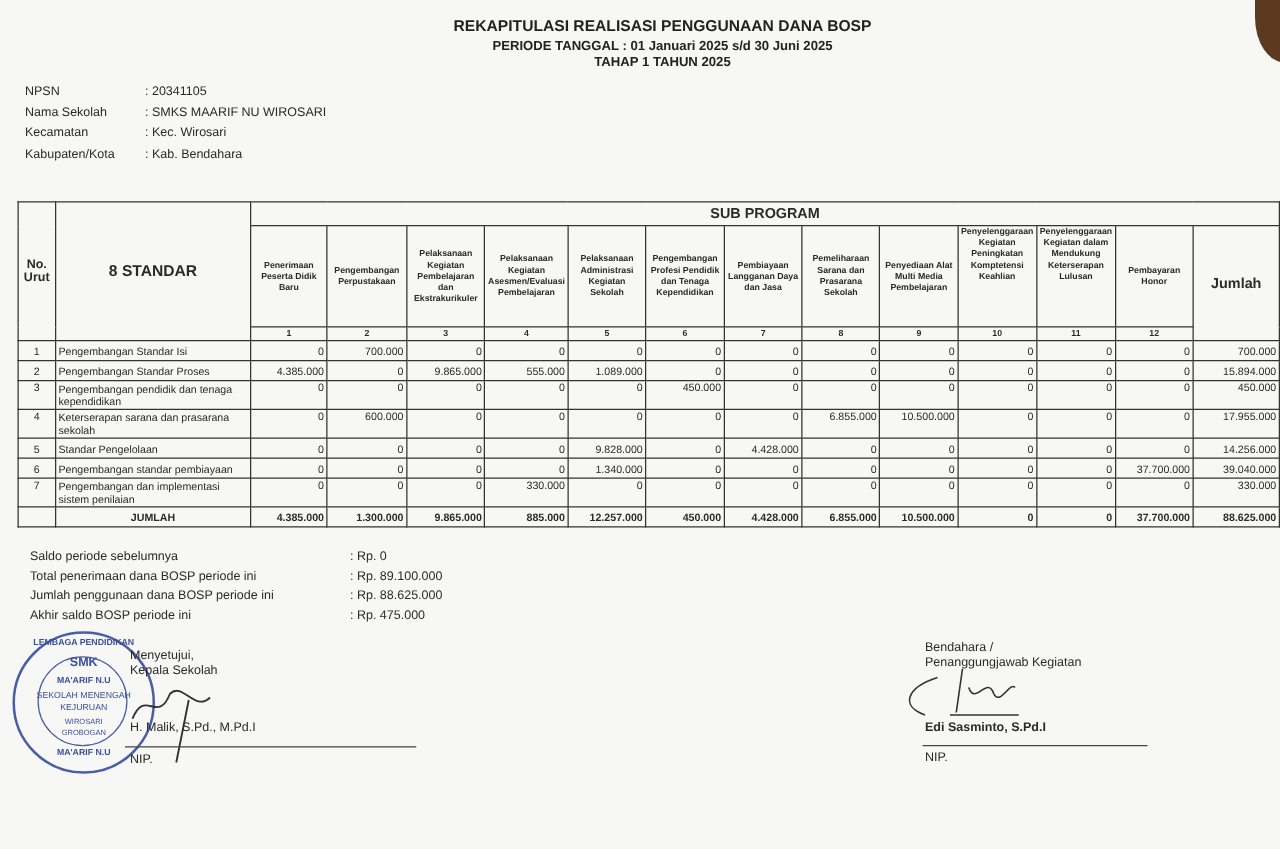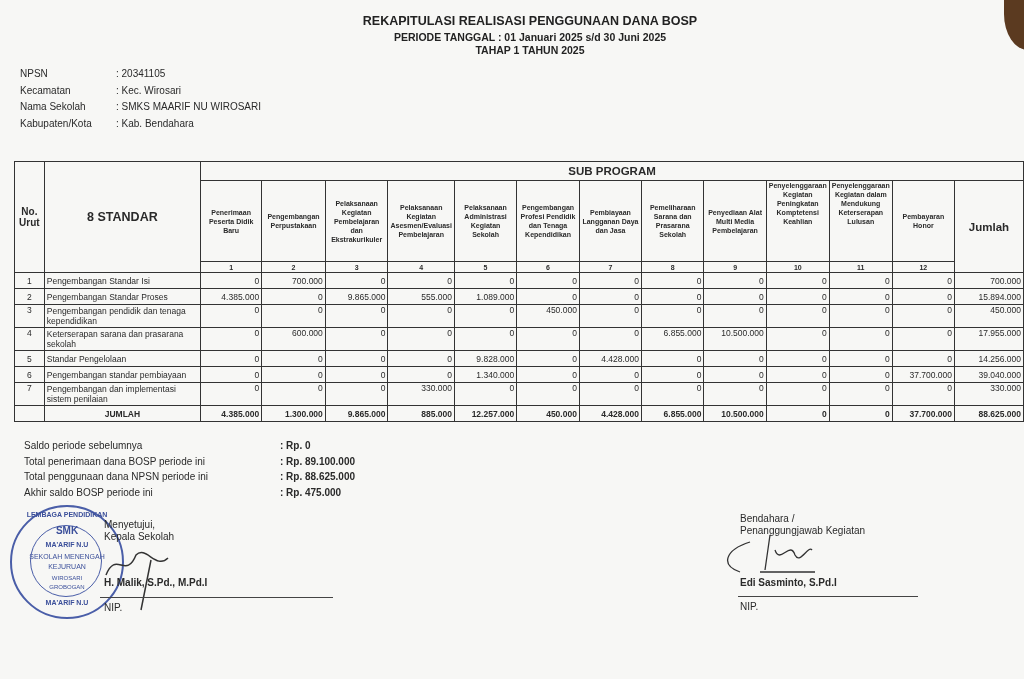--- a/index.html
+++ b/index.html
@@ -20,47 +20,47 @@
   .numrow td{text-align:center;font-weight:bold;height:10px;font-size:7px;}
   .sub{text-align:center;font-size:11.5px;height:18px;}
   td.n{text-align:right;}
   td.c{text-align:center;}
   .drow td{height:15px;}
   .drow.tall td{height:22px;line-height:10px;}
   .total td{font-weight:bold;height:15px;}
   .summary{position:absolute;left:24px;top:438px;font-size:10px;}
   .summary .row{display:flex;height:15.5px;align-items:center;}
   .summary .lbl{width:256px;}
-  .summary .val{font-weight:bold;}
+  .summary .val{font-weight:normal;}
   .stamp{position:absolute;left:10px;top:505px;width:110px;height:110px;border:2px solid #4a5ea8;border-radius:50%;color:#3b4f9a;font-size:7px;text-align:center;}
   .stamp .inner{position:absolute;left:18px;top:18px;width:70px;height:70px;border:1.5px solid #4a5ea8;border-radius:50%;}
   .sig{position:absolute;font-size:10px;}
   .line{position:absolute;height:1px;background:#444;}
 </style>
 </head>
 <body>
 
 <div class="corner"></div>
 
 <div class="title t1">REKAPITULASI REALISASI PENGGUNAAN DANA BOSP</div>
 <div class="title t2">PERIODE TANGGAL : 01 Januari 2025 s/d 30 Juni 2025</div>
 <div class="title t3">TAHAP 1 TAHUN 2025</div>
 
 <div class="info">
   <div class="row">
       <span class="lbl">NPSN</span>
       <span class="val">: 20341105</span>
     </div>
   <div class="row">
+      <span class="lbl">Nama Sekolah</span>
+      <span class="val">: SMKS MAARIF NU WIROSARI</span>
+    </div>
+  <div class="row">
       <span class="lbl">Kecamatan</span>
       <span class="val">: Kec. Wirosari</span>
-    </div>
-  <div class="row">
-      <span class="lbl">Nama Sekolah</span>
-      <span class="val">: SMKS MAARIF NU WIROSARI</span>
     </div>
   <div class="row">
       <span class="lbl">Kabupaten/Kota</span>
       <span class="val">: Kab. Bendahara</span>
     </div>
 </div>
 
 <table class="main">
   <colgroup>
     <col style="width:30px">
@@ -257,21 +257,21 @@
 <div class="summary">
   <div class="row">
       <span class="lbl">Saldo periode sebelumnya</span>
       <span class="val">: Rp.   0</span>
     </div>
   <div class="row">
       <span class="lbl">Total penerimaan dana BOSP periode ini</span>
       <span class="val">: Rp.   89.100.000</span>
     </div>
   <div class="row">
-      <span class="lbl">Total penggunaan dana NPSN periode ini</span>
+      <span class="lbl">Jumlah penggunaan dana BOSP periode ini</span>
       <span class="val">: Rp.   88.625.000</span>
     </div>
   <div class="row">
       <span class="lbl">Akhir saldo BOSP periode ini</span>
       <span class="val">: Rp.   475.000</span>
     </div>
 </div>
 
 <div class="stamp">
   <div style="position:absolute;top:4px;left:0;right:0;font-size:7px;font-weight:bold;">LEMBAGA PENDIDIKAN</div>
@@ -283,21 +283,21 @@
   <div style="position:absolute;top:68px;left:0;right:0;font-size:6px;">WIROSARI</div>
   <div style="position:absolute;top:77px;left:0;right:0;font-size:6px;">GROBOGAN</div>
   <div style="position:absolute;top:92px;left:0;right:0;font-size:7px;font-weight:bold;">MA'ARIF N.U</div>
 </div>
 
 <div class="sig" style="left:104px;top:519px;">Menyetujui,</div>
 <div class="sig" style="left:104px;top:531px;">Kepala Sekolah</div>
 <svg style="position:absolute;left:96px;top:540px;" width="80" height="75">
   <path d="M10 35 C 20 10, 30 40, 40 15 C 50 5, 60 30, 72 18 M55 20 L 45 70" stroke="#333" stroke-width="1.5" fill="none"></path>
 </svg>
-<div class="sig" style="left:104px;top:577px;font-weight:bold;text-align:center;">H. Malik, S.Pd., M.Pd.I</div>
+<div class="sig" style="left:104px;top:577px;font-weight:normal;text-align:center;">H. Malik, S.Pd., M.Pd.I</div>
 <div class="line" style="left:100px;top:597px;width:233px;"></div>
 <div class="sig" style="left:104px;top:602px;">NIP.</div>
 
 <div class="sig" style="left:740px;top:513px;">Bendahara /</div>
 <div class="sig" style="left:740px;top:525px;">Penanggungjawab Kegiatan</div>
 <svg style="position:absolute;left:720px;top:530px;" width="100" height="50">
   <path d="M30 12 C 5 20, 0 35, 20 42 M50 5 L 45 40 M55 20 C 60 35, 70 10, 75 25 C 80 35, 88 15, 92 20 M40 42 L 95 42" stroke="#333" stroke-width="1.3" fill="none"></path>
 </svg>
 <div class="sig" style="left:740px;top:577px;font-weight:bold;">Edi Sasminto, S.Pd.I</div>
 <div class="line" style="left:738px;top:596px;width:180px;"></div>

